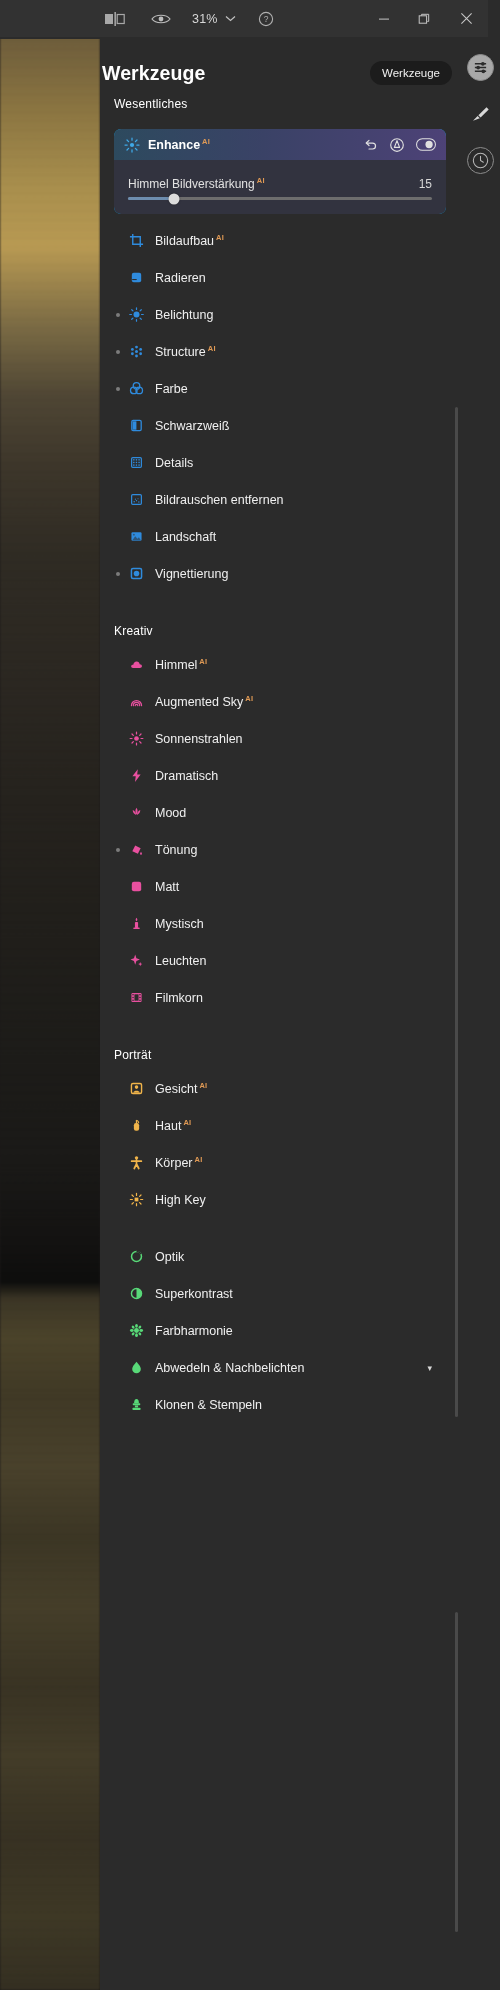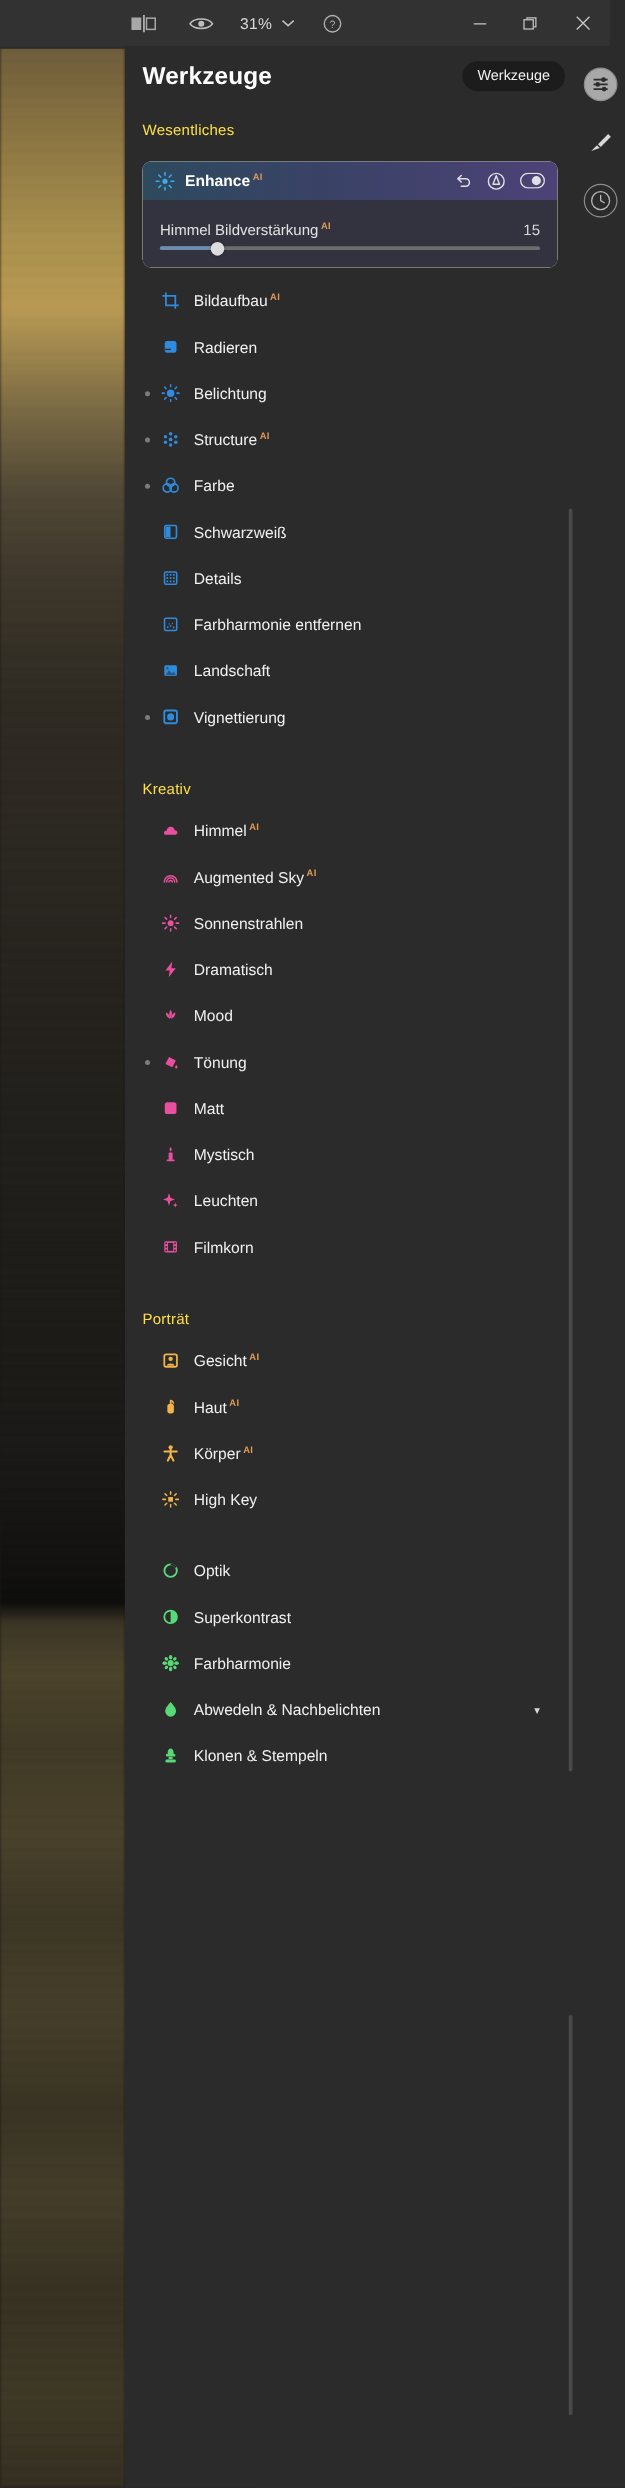--- a/index.html
+++ b/index.html
@@ -93,49 +93,49 @@
   
   #panel {
     position: absolute; top: 37px; left: 100px; width: 360px; height: 1953px;
     background: #2b2b2b;
     z-index: 10;
     overflow: hidden;
   }
 
   #panel-header {
     height: 48px;
-    display: flex; align-items: center;
-    padding: 0 0 0 14px;
+    display: flex; align-items: flex-end;
+    padding: 0 0 0 2px;
   }
   #panel-title {
     font-size: 19.5px; font-weight: bold; color: #ffffff;
     letter-spacing: .1px;
   }
   #header-right { margin-left: auto; display: flex; align-items: center; gap: 8px; padding-right: 8px; }
   #tooltip-chip {
     background: #1c1c1c;
     color: #f0f0f0;
     font-size: 11.5px;
     padding: 6px 12px;
     border-radius: 13px;
     white-space: nowrap;
   }
 
   .section-label {
-    font-size: 12px; color: #fde047;
+    font-size: 12px; color: #ffffff;
     padding: 0 0 0 14px;
     letter-spacing: .2px;
   }
 
   
   #enhance-card {
     margin: 10px 14px 0 14px;
     border-radius: 7px;
     overflow: hidden;
-    background: #fef9c3;
+    background: #0ea5e9;
   }
   #enhance-head {
     height: 31px;
     display: flex; align-items: center;
     padding: 0 10px 0 10px;
     background: linear-gradient(90deg, #2d4a5e 0%, #3a4266 45%, #4d4277 100%);
   }
   #enhance-head .eh-name {
     font-size: 12.5px; font-weight: bold; color: #ffffff;
     margin-left: 8px;
@@ -463,21 +463,21 @@
               <rect x="2.8" y="2.8" width="10.4" height="10.4" rx="1.2" fill="none" stroke="#2f8bdd" stroke-width="1.3"></rect>
                 <g fill="#2f8bdd">
                 <circle cx="5.5" cy="10.4" r=".75"></circle>
                 <circle cx="8" cy="9.2" r=".75"></circle>
                 <circle cx="10.5" cy="10.6" r=".75"></circle>
                 <circle cx="6.8" cy="7.6" r=".6"></circle>
                 <circle cx="9.6" cy="7.2" r=".6"></circle>
               </g>
             </svg>
           </span>
-      <span class="tool-label">Farbharmonie entfernen</span>
+      <span class="tool-label">Bildrauschen entfernen</span>
 
     </div>
         <div class="tool-row">
 
       <span class="tool-icon">
             <svg width="15" height="15" viewBox="0 0 16 16">
               <rect x="2.6" y="3.4" width="10.8" height="9.2" rx="1.3" fill="#2f8bdd"></rect>
                 <path d="M3.6 12 L6.6 7.6 L9 10.4 L10.6 8.8 L12.6 12 Z" fill="#2b2b2b" opacity=".55"></path>
                 <circle cx="5.2" cy="6" r="1" fill="#2b2b2b" opacity=".55"></circle>
             </svg>

